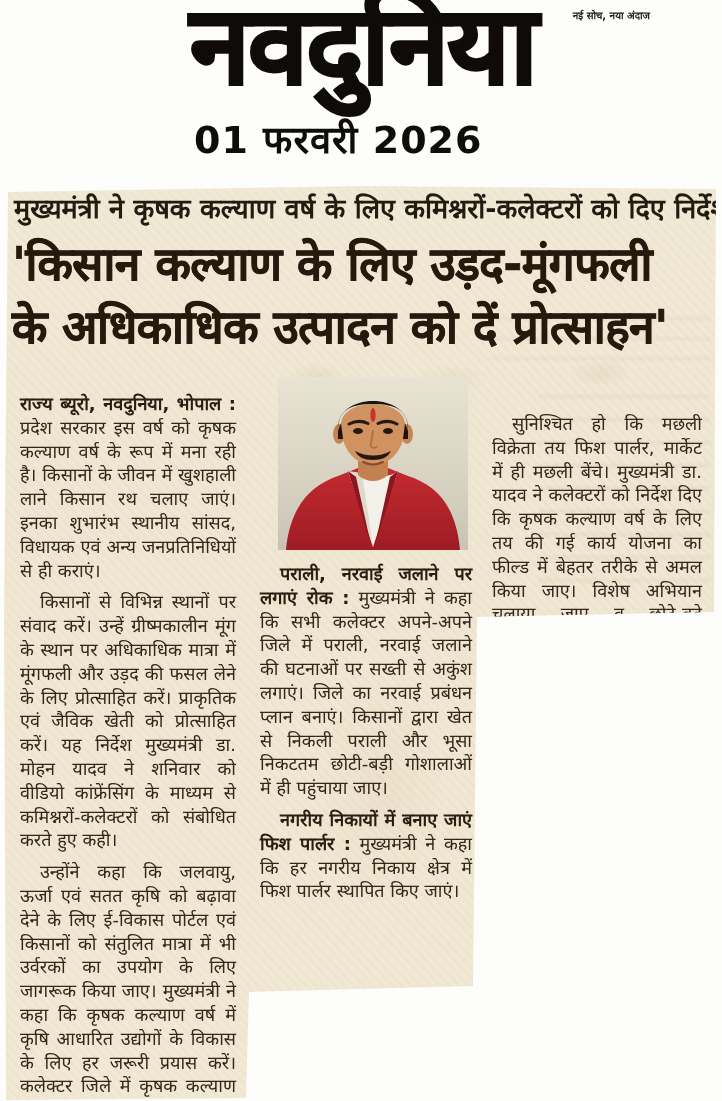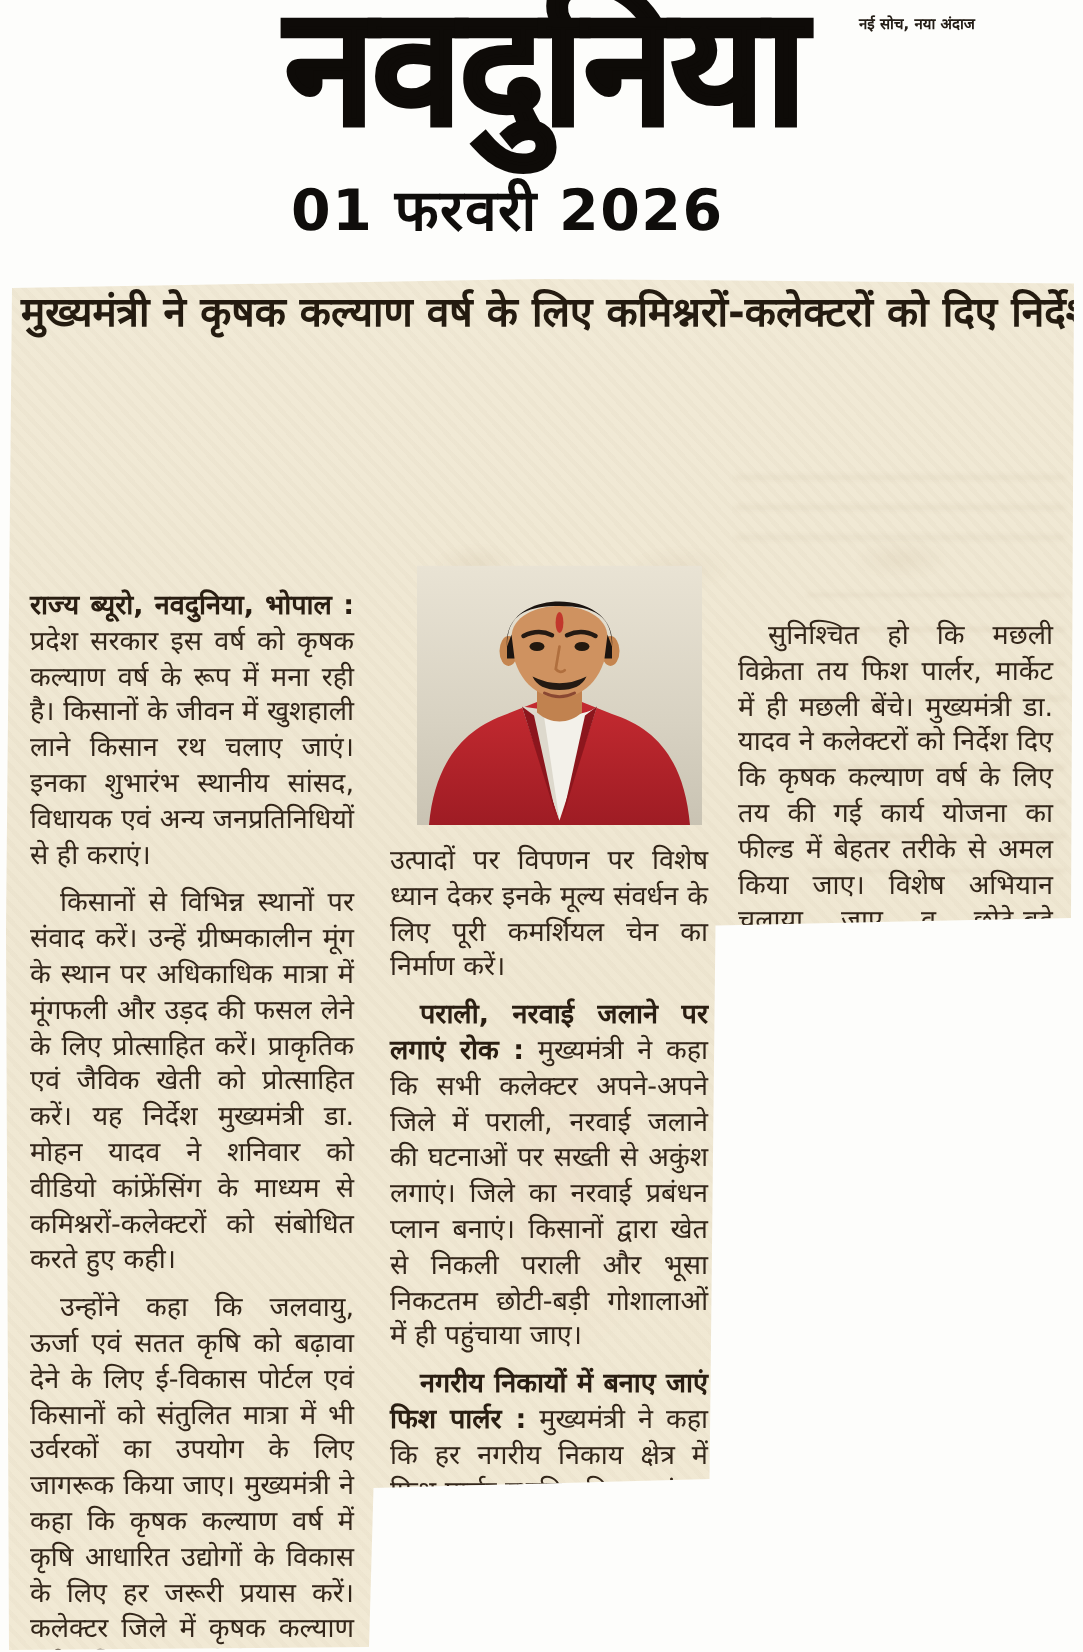--- a/index.html
+++ b/index.html
@@ -112,20 +112,24 @@
 
 <div class="abs clipping">
 
   <div class="ghost ghost-2"></div>
   <div class="ghost ghost-1"></div>
   <div class="ghost ghost-3"></div>
   <div class="ghost ghost-4"></div>
 
   <div class="abs kicker">मुख्यमंत्री ने कृषक कल्याण वर्ष के लिए कमिश्नरों-कलेक्टरों को दिए निर्देश</div>
 
+  <div class="abs headline">
+    <div>'किसान कल्याण के लिए उड़द-मूंगफली</div>
+    <div>के अधिकाधिक उत्पादन को दें प्रोत्साहन'</div>
+  </div>
 
   <div class="abs col col-left">
     <p><b>राज्य ब्यूरो, नवदुनिया, भोपाल :</b> <span>प्रदेश सरकार इस वर्ष को कृषक कल्याण वर्ष के रूप में मना रही है। किसानों के जीवन में खुशहाली लाने किसान रथ चलाए जाएं। इनका शुभारंभ स्थानीय सांसद, विधायक एवं अन्य जनप्रतिनिधियों से ही कराएं।</span></p>
     <p class="ind">किसानों से विभिन्न स्थानों पर संवाद करें। उन्हें ग्रीष्मकालीन मूंग के स्थान पर अधिकाधिक मात्रा में मूंगफली और उड़द की फसल लेने के लिए प्रोत्साहित करें। प्राकृतिक एवं जैविक खेती को प्रोत्साहित करें। यह निर्देश मुख्यमंत्री डा. मोहन यादव ने शनिवार को वीडियो कांफ्रेंसिंग के माध्यम से कमिश्नरों-कलेक्टरों को संबोधित करते हुए कही।</p>
     <p class="ind">उन्होंने कहा कि जलवायु, ऊर्जा एवं सतत कृषि को बढ़ावा देने के लिए ई-विकास पोर्टल एवं किसानों को संतुलित मात्रा में भी उर्वरकों का उपयोग के लिए जागरूक किया जाए। मुख्यमंत्री ने कहा कि कृषक कल्याण वर्ष में कृषि आधारित उद्योगों के विकास के लिए हर जरूरी प्रयास करें। कलेक्टर जिले में कृषक कल्याण वर्ष की तय गतिविधियों की नियमित रूप से मानिटरिंग करें। रोस्टर तैयार कर कृषि उपज मंडियों का सतत निरीक्षण करें और कृषि</p>
   </div>
 
   <div class="abs photo">
     <svg viewBox="0 0 190 173" xmlns="http://www.w3.org/2000/svg">
       <defs>
@@ -170,21 +174,20 @@
 
       <path d="M95,54 l-2.5,15 q3,3.5 6,0.8" stroke="#b06f3e" stroke-width="1.8" fill="none" stroke-linecap="round"></path>
 
       <path d="M77,74 q18,9 36,0 q-4,9 -18,9 q-14,0 -18,-9 Z" fill="#241a13"></path>
 
       <path d="M85,85 q10,5 20,0" stroke="#8a4832" stroke-width="2" fill="none" stroke-linecap="round"></path>
     </svg>
   </div>
 
   <div class="abs col col-mid">
-    <p>उत्पादों पर विपणन पर विशेष ध्यान देकर इनके मूल्य संवर्धन के लिए पूरी कमर्शियल चेन का निर्माण करें।</p>
     <p class="ind"><b>पराली, नरवाई जलाने पर लगाएं रोक :</b> <span>मुख्यमंत्री ने कहा कि सभी कलेक्टर अपने-अपने जिले में पराली, नरवाई जलाने की घटनाओं पर सख्ती से अकुंश लगाएं। जिले का नरवाई प्रबंधन प्लान बनाएं। किसानों द्वारा खेत से निकली पराली और भूसा निकटतम छोटी-बड़ी गोशालाओं में ही पहुंचाया जाए।</span></p>
     <p class="ind"><b>नगरीय निकायों में बनाए जाएं फिश पार्लर :</b> <span>मुख्यमंत्री ने कहा कि हर नगरीय निकाय क्षेत्र में फिश पार्लर स्थापित किए जाएं।</span></p>
   </div>
 
   <div class="abs col col-right">
     <p class="ind">सुनिश्चित हो कि मछली विक्रेता तय फिश पार्लर, मार्केट में ही मछली बेंचे। मुख्यमंत्री डा. यादव ने कलेक्टरों को निर्देश दिए कि कृषक कल्याण वर्ष के लिए तय की गई कार्य योजना का फील्ड में बेहतर तरीके से अमल किया जाए। विशेष अभियान चलाया जाए व छोटे-बड़े कार्यक्रम भी किए जाएं।</p>
   </div>
 
 </div>
 

